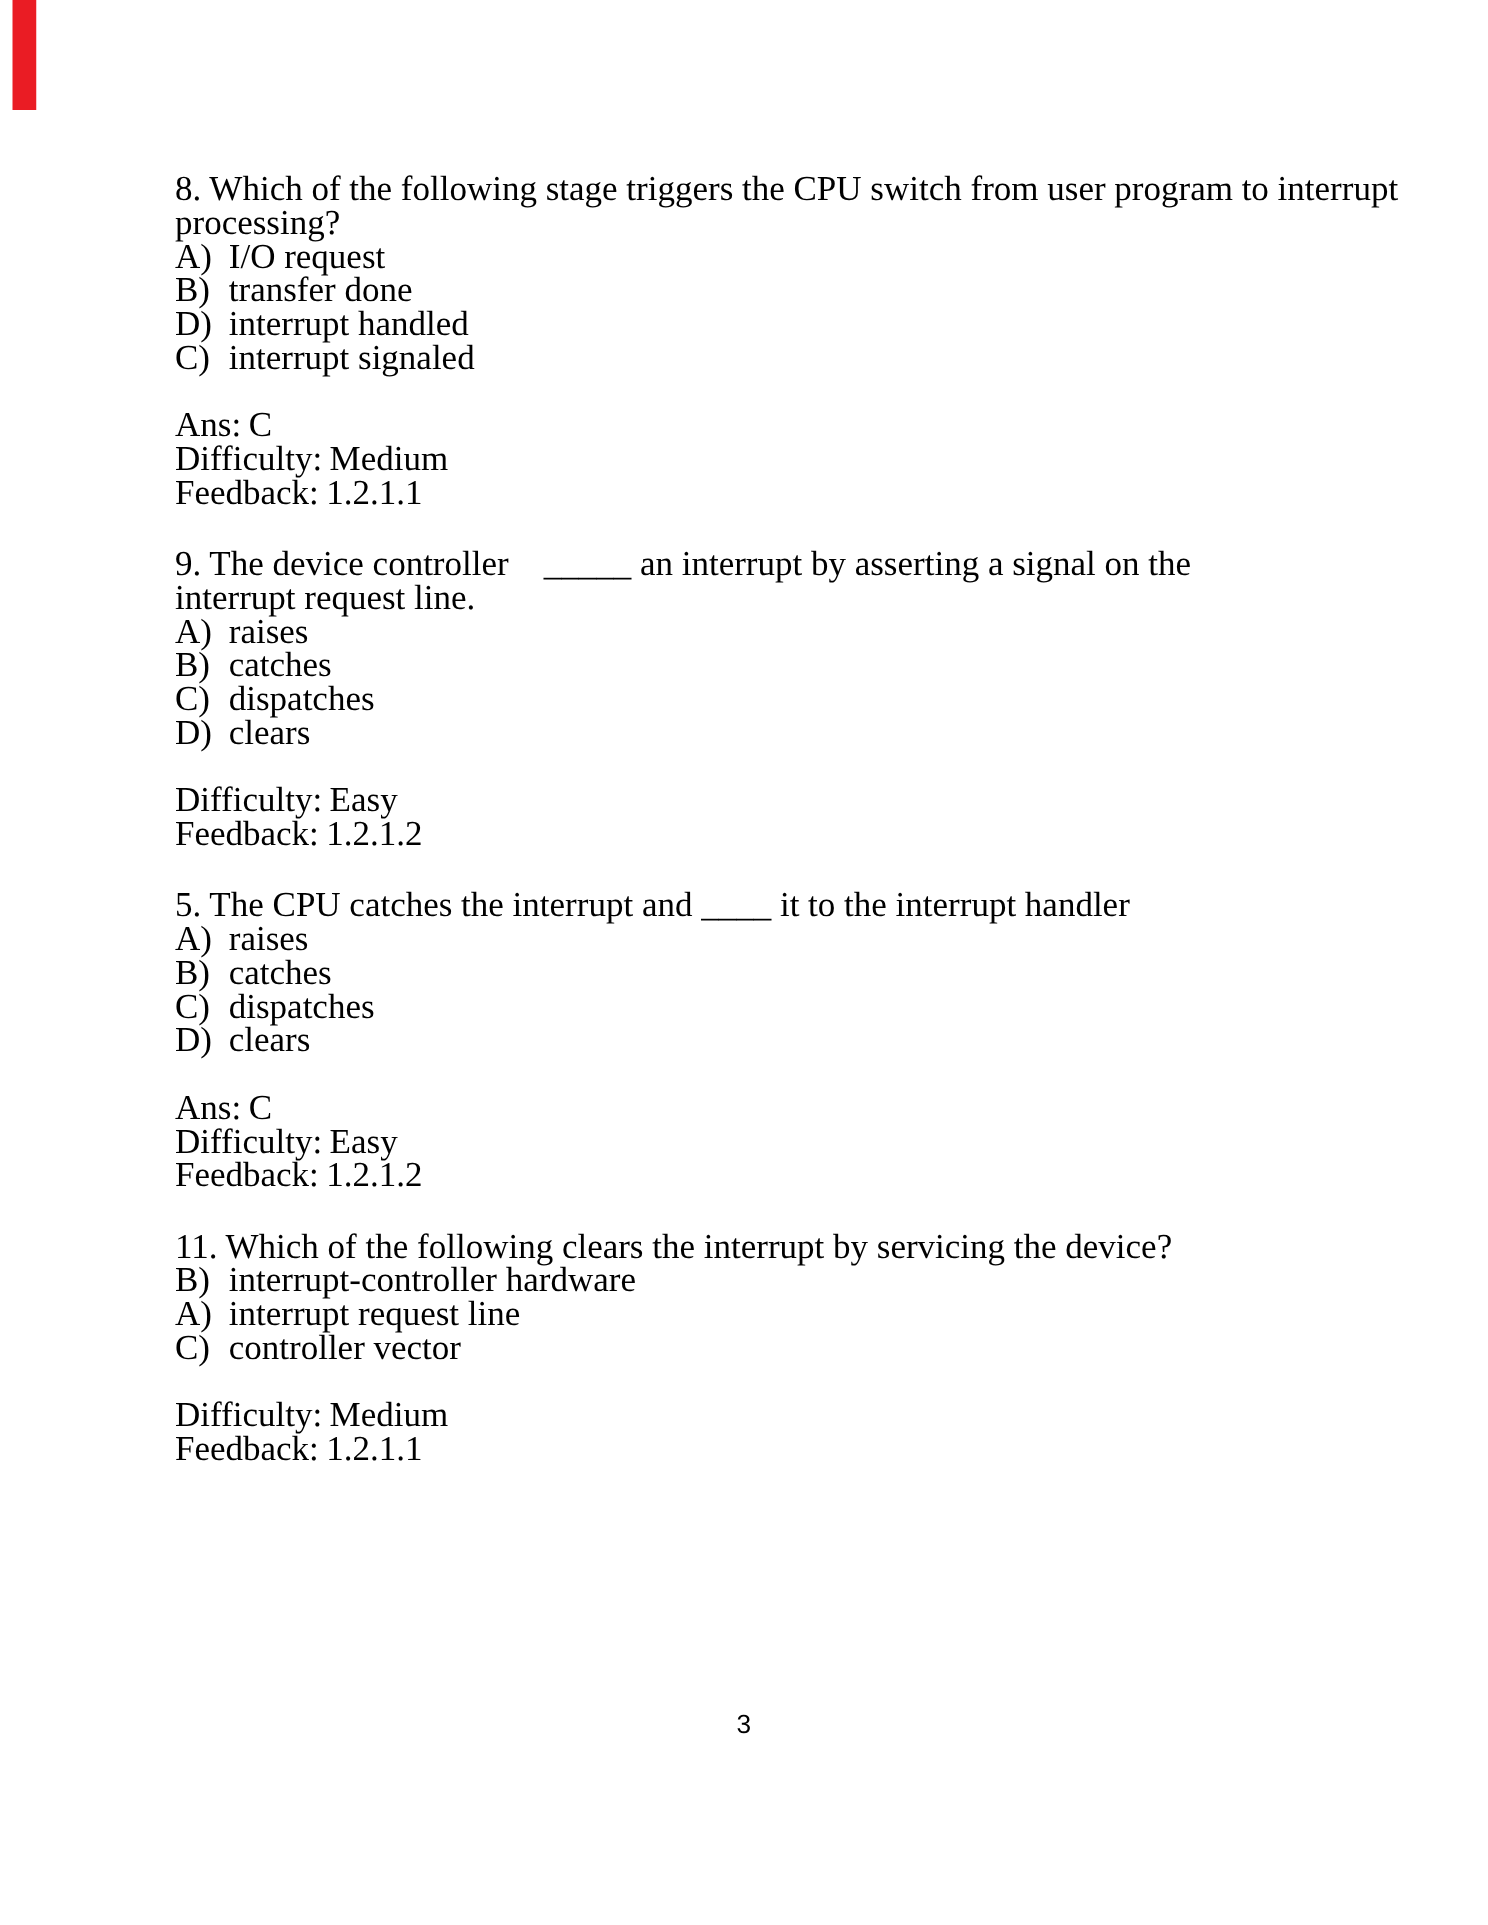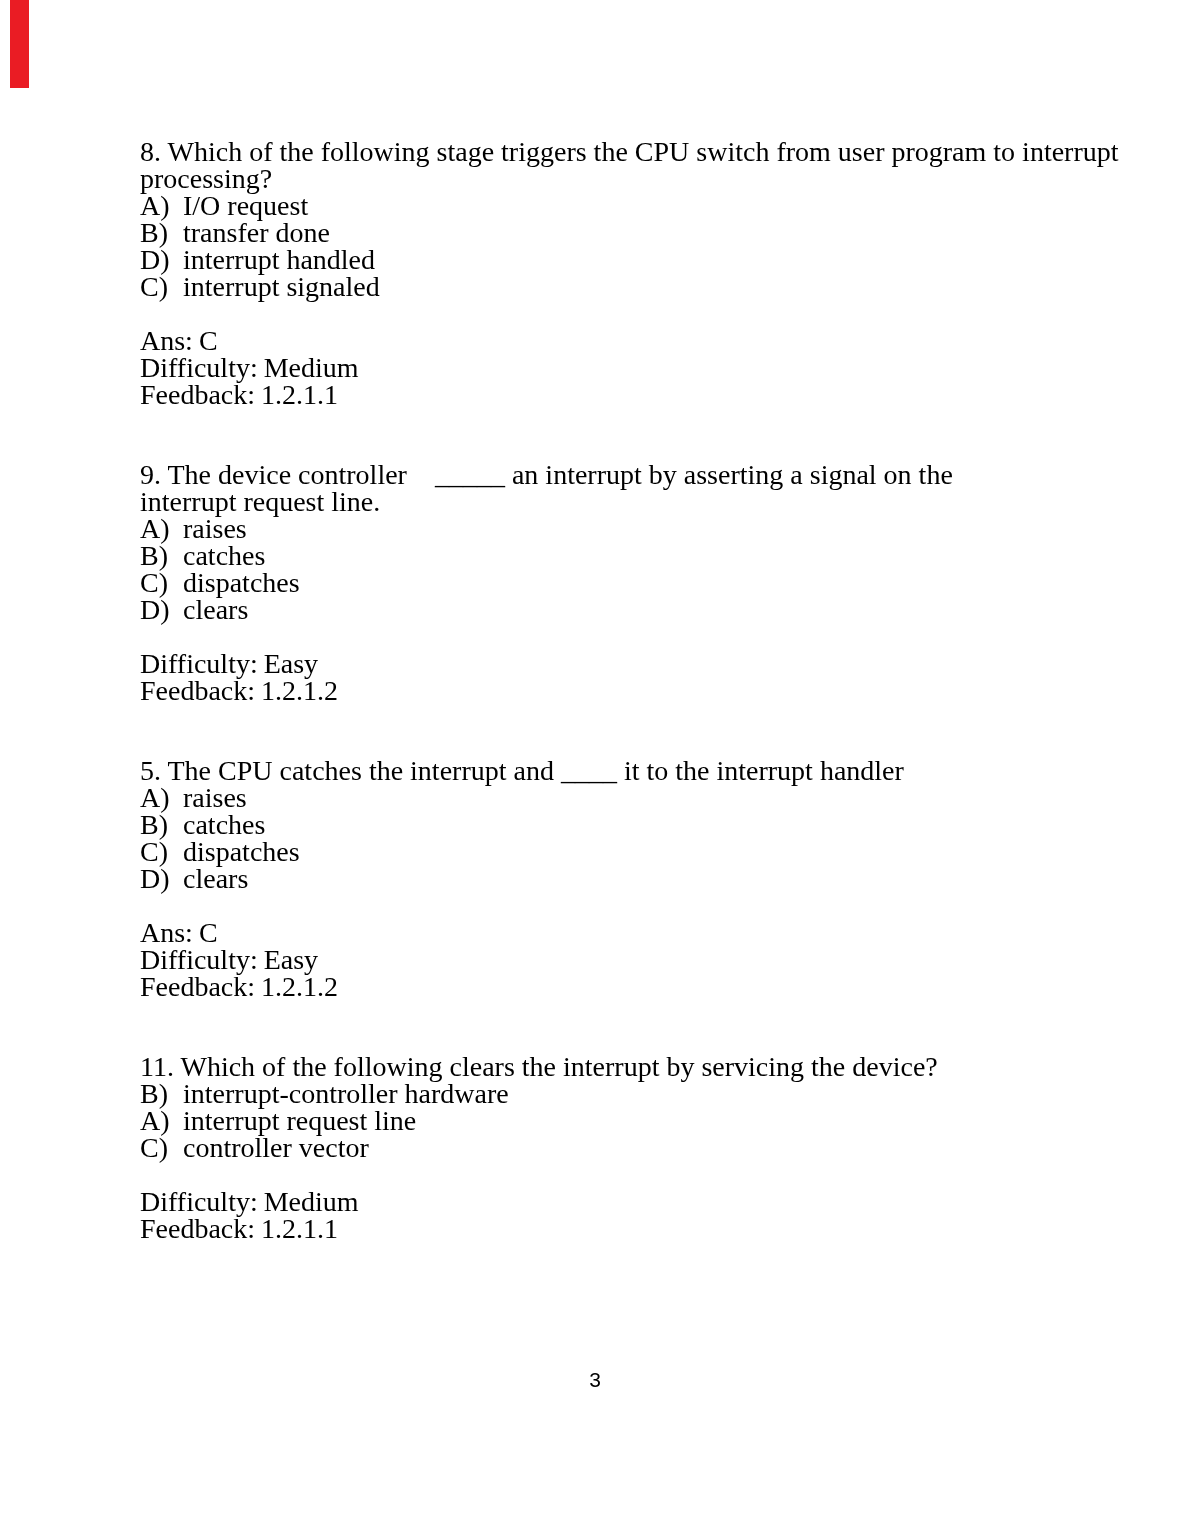--- a/index.html
+++ b/index.html
@@ -29,21 +29,21 @@
     top: 138px;
     width: 980px;
   }
   .line {
     font-size: 28px;
     line-height: 27px;
     height: 27px;
     white-space: pre;
   }
   .q + .q {
-    margin-top: 53px;
+    margin-top: 30px;
   }
   .opt-letter {
     display: inline-block;
     width: 43px;
   }
   .meta {
     margin-top: 27px;
   }
   .meta-value {
     margin-left: 6px;

